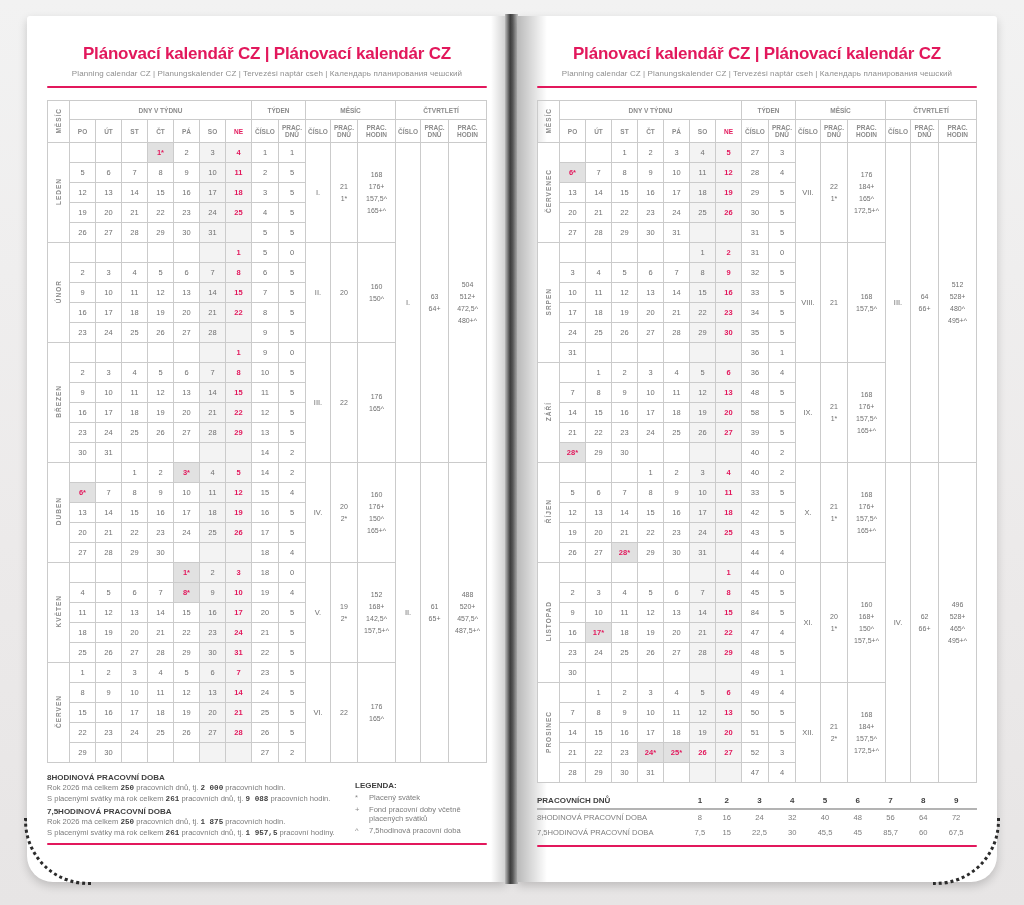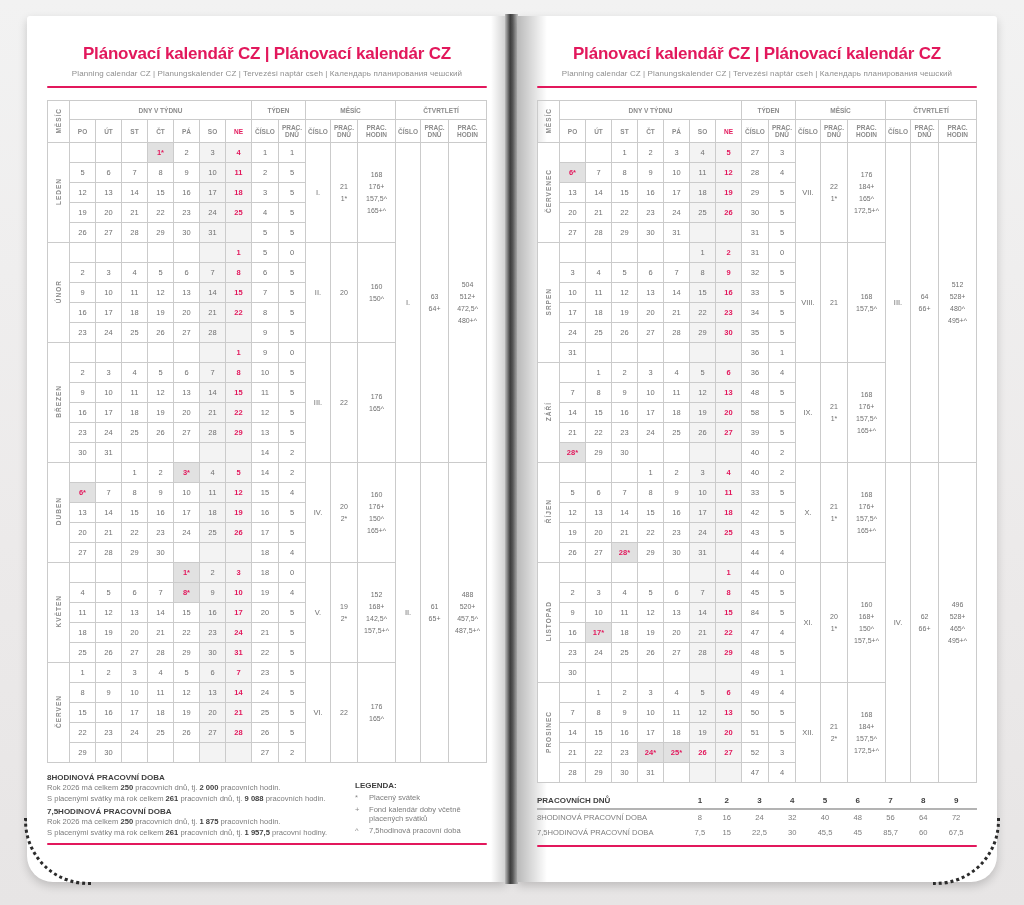--- a/index.html
+++ b/index.html
@@ -44,21 +44,21 @@
   td.sun{background:#f3f3f3;font-weight:bold;}
   td.holiday{background:#e1e1e1;font-weight:bold;}
   td.stat div{line-height:12px;font-size:7px;}
   td.wk{font-size:7px;}
   .multiline div{line-height:12.5px;}
 
   .footer-left{display:flex;margin-top:7px;gap:14px;}
   .fl-texts{flex:1;}
   .fl-heading{font-size:8px;font-weight:bold;color:#3f3f3f;line-height:11px;margin-top:2px;}
   .fl-line{font-size:7.6px;color:#7c7c7c;line-height:10.5px;}
-  .fl-line b{color:#3f3f3f;}
+  .fl-line b{color:#3f3f3f;font-family:Liberation Mono, monospace;}
   .legend{width:132px;padding-top:10px;}
   .legend-title{font-size:8px;font-weight:bold;color:#3f3f3f;line-height:11px;margin-bottom:2px;}
   .legend-item{display:flex;font-size:7.6px;color:#7c7c7c;line-height:9.5px;margin-bottom:2px;}
   .legend-sym{width:14px;flex:none;color:#8a8a8a;}
 
   table.workdays{width:100%;border-collapse:collapse;margin-top:10px;}
   table.workdays th,table.workdays td{padding:0;height:15px;text-align:center;}
   table.workdays .lbl{text-align:left;width:148px;}
   table.workdays thead th{font-size:8px;font-weight:bold;color:#3f3f3f;border-bottom:2px solid #b3b3b3;}
   table.workdays tbody td{font-size:7.6px;color:#7c7c7c;}
@@ -556,21 +556,21 @@
           <div class="fl-line">S placenými svátky má rok celkem <b>261</b> pracovních dnů, tj. <b>1 957,5</b> pracovní hodiny.</div>
         </div>
         <div class="legend">
           <div class="legend-title">LEGENDA:</div>
           <div class="legend-item">
             <span class="legend-sym">*</span>
             <span>Placený svátek</span>
           </div>
           <div class="legend-item">
             <span class="legend-sym">+</span>
-            <span>Fond kalendár doby včetně placených svátků</span>
+            <span>Fond pracovní doby včetně placených svátků</span>
           </div>
           <div class="legend-item">
             <span class="legend-sym">^</span>
             <span>7,5hodinová pracovní doba</span>
           </div>
         </div>
       </div>
     <div class="rule-bottom" style="background: rgb(226, 24, 92);"></div>
   </div>
   <div class="perf perf-left"></div>

